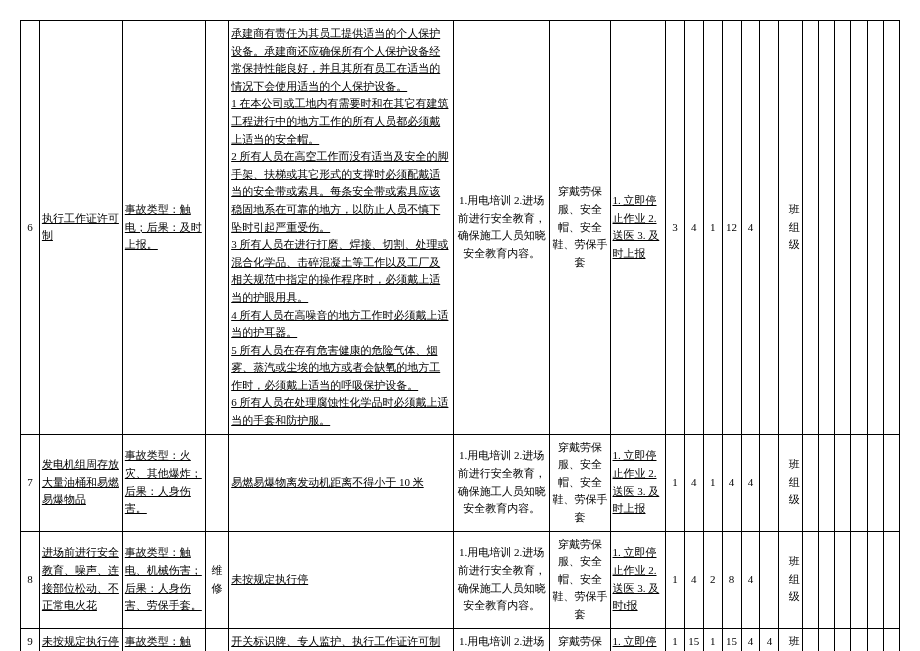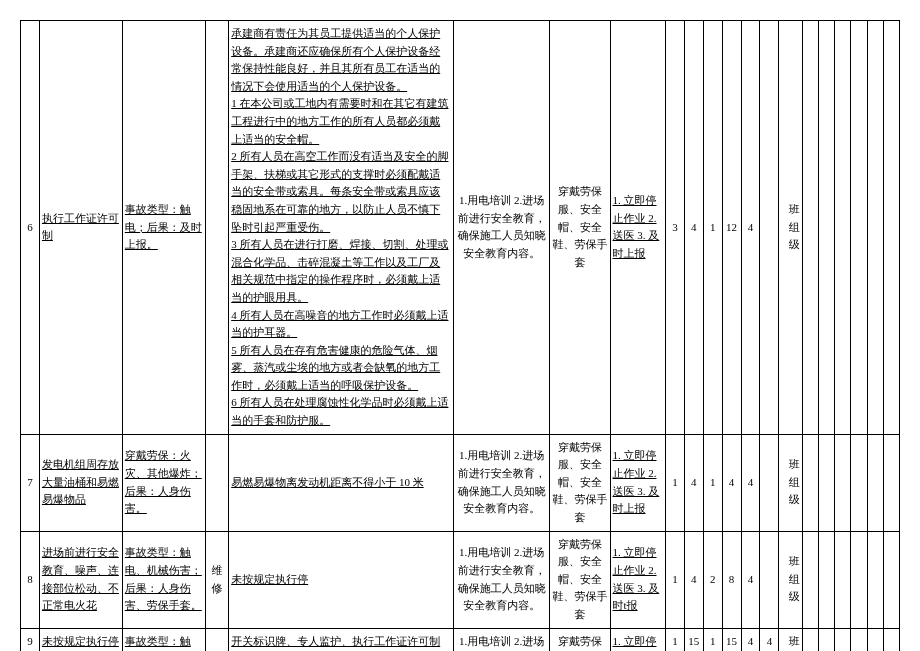--- a/index.html
+++ b/index.html
@@ -61,21 +61,21 @@
         <td class="col-empty"></td>
         <td class="col-empty"></td>
         <td class="col-empty"></td>
         <td class="col-empty"></td>
         <td class="col-empty"></td>
         <td class="col-empty"></td>
       </tr>
       <tr>
         <td class="col-id">7</td>
         <td class="col-item left">发电机组周存放大量油桶和易燃易爆物品</td>
-        <td class="col-type left">穿戴劳保：火灾、其他爆炸；后果：人身伤害。</td>
+        <td class="col-type left">事故类型：火灾、其他爆炸；后果：人身伤害。</td>
         <td class="col-extra"></td>
         <td class="col-measures left">易燃易爆物离发动机距离不得小于 10 米</td>
         <td class="col-training">1.用电培训 2.进场前进行安全教育，确保施工人员知晓安全教育内容。</td>
         <td class="col-ppe">穿戴劳保服、安全帽、安全鞋、劳保手套</td>
         <td class="col-emergency left">1. 立即停止作业 2. 送医 3. 及时上报</td>
         <td class="col-num">1</td>
         <td class="col-num">4</td>
         <td class="col-num">1</td>
         <td class="col-num">4</td>
         <td class="col-num">4</td>

